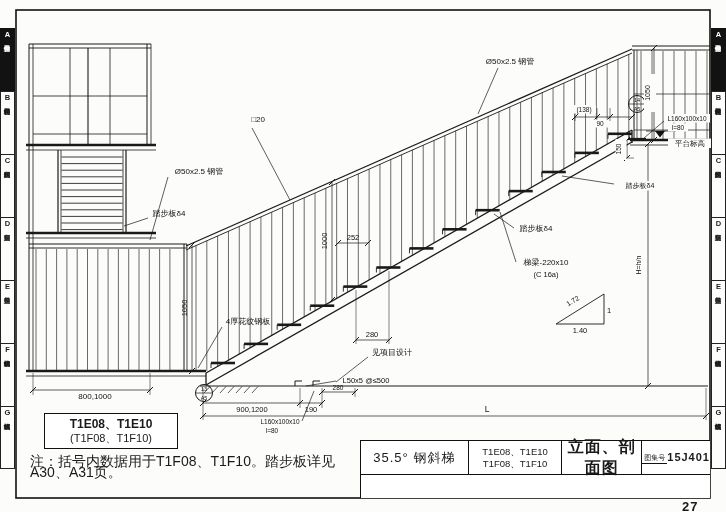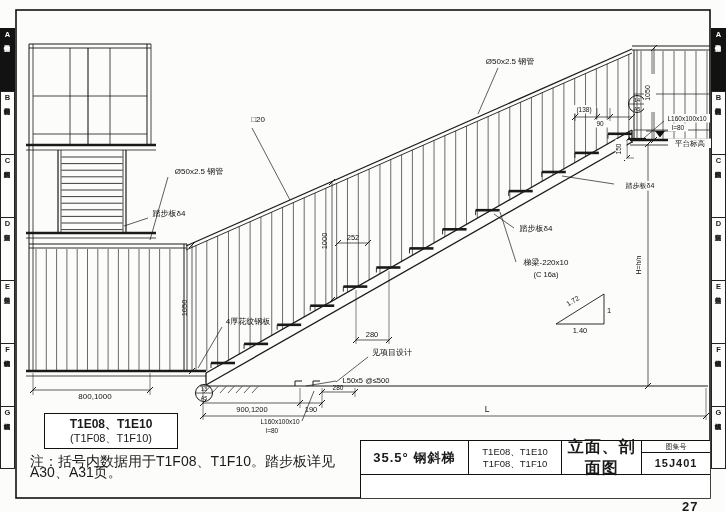--- a/index.html
+++ b/index.html
@@ -14,24 +14,24 @@
 #tabstrip-left{left:0}
 #tabstrip-right{left:711px}
 .tab{height:63px;border:1px solid #222;border-bottom:none;background:#fdfdfb;display:flex;flex-direction:column;align-items:center;overflow:hidden}
 .tab:last-child{border-bottom:1px solid #222}
 .tab.active{background:#121212;color:#fff;border-color:#121212}
 .tab-letter{font-size:7.5px;font-weight:bold;line-height:11px}
 .tab-label{writing-mode:vertical-rl;text-orientation:upright;font-size:6.5px;letter-spacing:0;line-height:13px}
 .titleblock{position:absolute;left:360px;top:440px;width:350px;height:58px;border-left:1.5px solid #111;border-top:1.5px solid #111;background:#fff;display:flex;flex-direction:column}
 .tb-row1{display:flex;height:34px;border-bottom:1px solid #111}
 .tb-cell{border-right:1px solid #111;display:flex;align-items:center;justify-content:center;text-align:center}
-.tb-title{width:108px;font-size:13px;font-weight:bold;letter-spacing:1px}
+.tb-title{width:108px;font-size:13px;font-weight:normal;letter-spacing:1px}
 .tb-models{width:94px;flex-direction:column;font-size:9.5px;line-height:11.5px}
 .tb-view{width:80px;font-size:16px;font-weight:bold;letter-spacing:1px}
-.tb-atlas{width:68px;flex-direction:column;border-right:none;justify-content:space-between}
+.tb-atlas{width:68px;flex-direction:row;border-right:none;justify-content:space-between}
 .tb-atlas-label{font-size:7px;line-height:11px;border-bottom:1px solid #111;width:100%;text-align:center}
 .tb-atlas-no{font-size:11px;font-weight:bold;line-height:21px;letter-spacing:1px}
 .tb-row2{display:flex;height:23px;font-size:8.5px}
 .tb2{border-right:1px solid #111;display:flex;align-items:center;justify-content:center;overflow:hidden}
 .tb2.sig svg{display:block}
 .tb-pagecell{display:flex;border-right:none}
 .tb-pageno{font-size:10px;font-weight:bold}
 .modelbox{position:absolute;left:44px;top:413px;width:134px;height:36px;border:1.5px solid #111;background:#fff;display:flex;flex-direction:column;align-items:center;justify-content:center}
 .modelbox .l1{font-size:12px;font-weight:bold;line-height:15px}
 .modelbox .l2{font-size:11px;line-height:13px}

